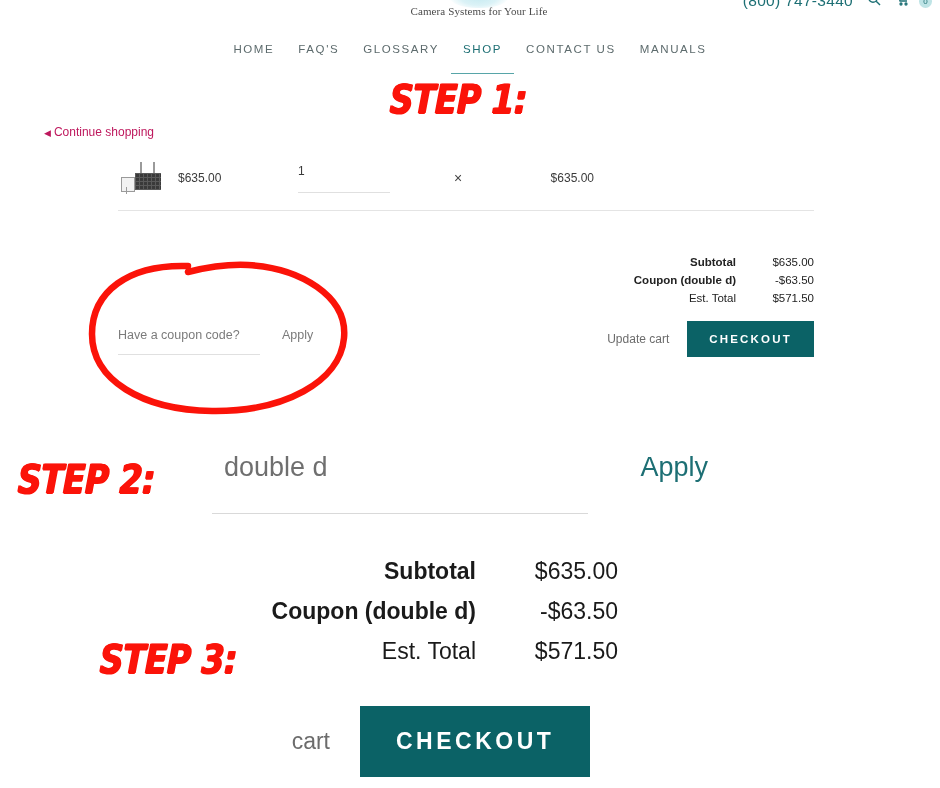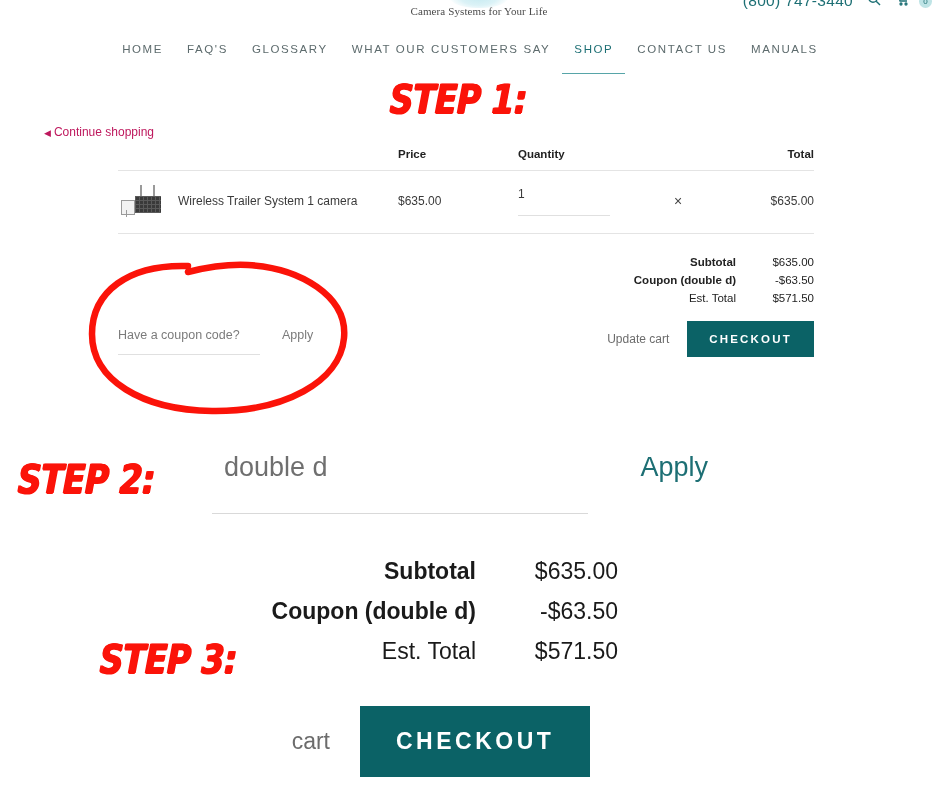--- a/index.html
+++ b/index.html
@@ -369,56 +369,46 @@
       </svg>
     </span>
     <span id="cart-badge">0</span>
   </div>
 </div>
 
 <nav id="main-nav">
   <a class="nav-item">HOME</a>
   <a class="nav-item">FAQ'S</a>
   <a class="nav-item">GLOSSARY</a>
-  <a class="nav-item">WHAT OUR CUSTOMERS SAY</a>
   <a class="nav-item active">SHOP</a>
   <a class="nav-item">CONTACT US</a>
   <a class="nav-item">MANUALS</a>
 </nav>
 
 <div class="step-label" id="step1-label">STEP 1:</div>
 
 <div id="cart-screenshot">
 
   <div id="continue-shopping">
     <span class="caret">◀</span><span>Continue shopping</span>
   </div>
 
   <div id="cart-table">
-    <div id="cart-head">
-      <div class="col-thumb"></div>
-      <div class="col-name"></div>
-      <div class="col-price">Price</div>
-      <div class="col-qty">Quantity</div>
-      <div class="col-x"></div>
-      <div class="col-total">Total</div>
-    </div>
 
     <div id="cart-row">
       <div class="col-thumb">
         <div id="product-thumb">
           <div class="tb-ant1"></div>
           <div class="tb-ant2"></div>
           <div class="tb-body"></div>
           <div class="tb-remote">
               <div class="tb-remote-ant"></div>
             </div>
         </div>
       </div>
-      <div class="col-name">Wireless Trailer System 1 camera</div>
       <div class="col-price">$635.00</div>
       <div class="col-qty">
         <span id="qty-value">1</span>
       </div>
       <div class="col-x">
         <span id="remove-x">×</span>
       </div>
       <div class="col-total">$635.00</div>
     </div>
   </div>

